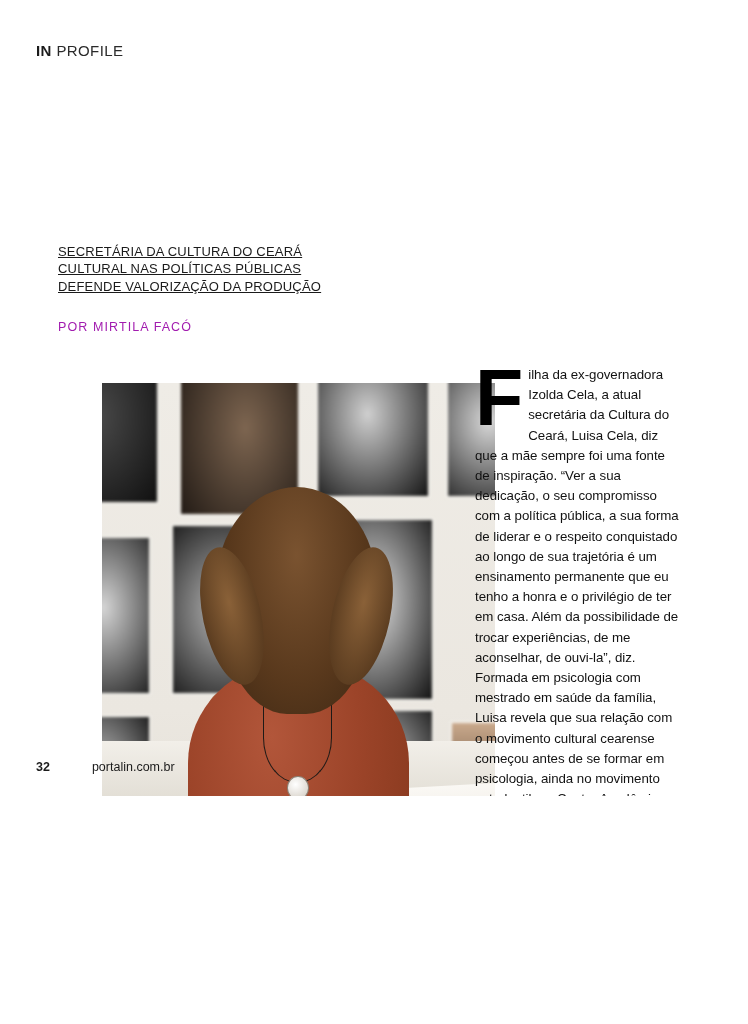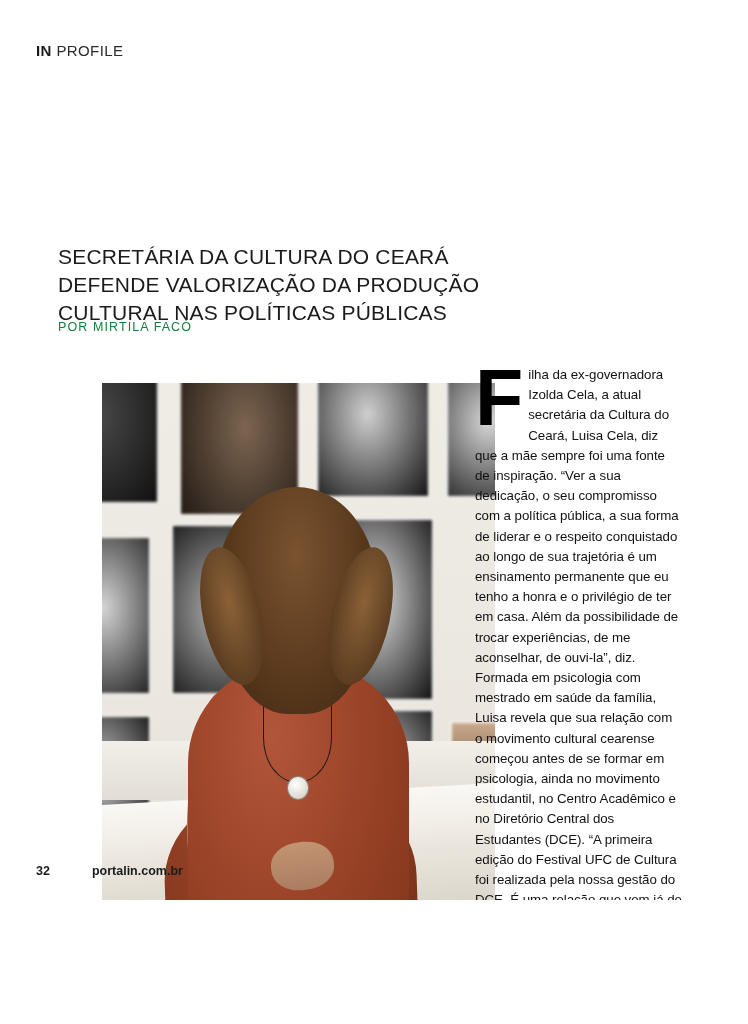--- a/index.html
+++ b/index.html
@@ -7,21 +7,21 @@
     padding: 0;
     background: #ffffff;
   }
   body {
     font-family: "Liberation Sans", sans-serif;
     -webkit-font-smoothing: antialiased;
   }
   .page {
     position: relative;
     width: 748px;
-    height: 900px;
+    height: 796px;
     background: #ffffff;
     overflow: hidden;
   }
 
   
   .kicker {
     position: absolute;
     left: 36px;
     top: 42px;
     font-size: 15px;
@@ -44,37 +44,38 @@
     color: #a23520;
     white-space: nowrap;
   }
 
   
   .deck {
     position: absolute;
     left: 58px;
     top: 243px;
     width: 420px;
-    font-size: 21px;
+    font-size: 13px;
     line-height: 1.33;
     font-weight: 500;
     letter-spacing: 0.2px;
     color: #1b1b1b;
+    text-decoration: underline;
   }
   .deck div { white-space: nowrap; }
 
   
   .byline {
     position: absolute;
     left: 58px;
     top: 320px;
     font-size: 12.5px;
     letter-spacing: 1.1px;
     font-weight: 500;
-    color: #15803d;
+    color: #a21caf;
     white-space: nowrap;
   }
 
   
   .photo {
     position: absolute;
     left: 62px;
     top: 367px;
     width: 393px;
     height: 596px;
@@ -248,36 +249,36 @@
   
   .footer {
     position: absolute;
     left: 36px;
     bottom: 22px;
     font-size: 12.5px;
     color: #1b1b1b;
     white-space: nowrap;
   }
   .footer .pg { font-weight: 700; margin-right: 5px; margin-top: 36px; }
-  .footer .site { font-weight: 700; padding-left: 37px; }
+  .footer .site { font-weight: 400; padding-left: 37px; }
 </style>
 </head>
 <body>
 
 <div class="page">
 
   <div class="kicker">
     <span class="k-bold">IN</span><span> </span><span class="k-light">PROFILE</span>
   </div>
 
 
   <div class="deck">
     <div>SECRETÁRIA DA CULTURA DO CEARÁ</div>
+    <div>CULTURAL NAS POLÍTICAS PÚBLICAS</div>
     <div>DEFENDE VALORIZAÇÃO DA PRODUÇÃO</div>
-    <div>CULTURAL NAS POLÍTICAS PÚBLICAS</div>
   </div>
 
   <div class="byline">POR MIRTILA FACÓ</div>
 
   <figure class="photo">
     <div class="photo-scene">
       <div class="wall"></div>
 
       <div class="frame soft" style="left:-12%;top:-4%;width:26%;height:24%;background:radial-gradient(ellipse at 40% 40%,#4a4a4a,#101010);"></div>
       <div class="frame soft" style="left:20%;top:-10%;width:30%;height:32%;background:radial-gradient(ellipse at 55% 55%,#7d6550,#1a1410);"></div>

